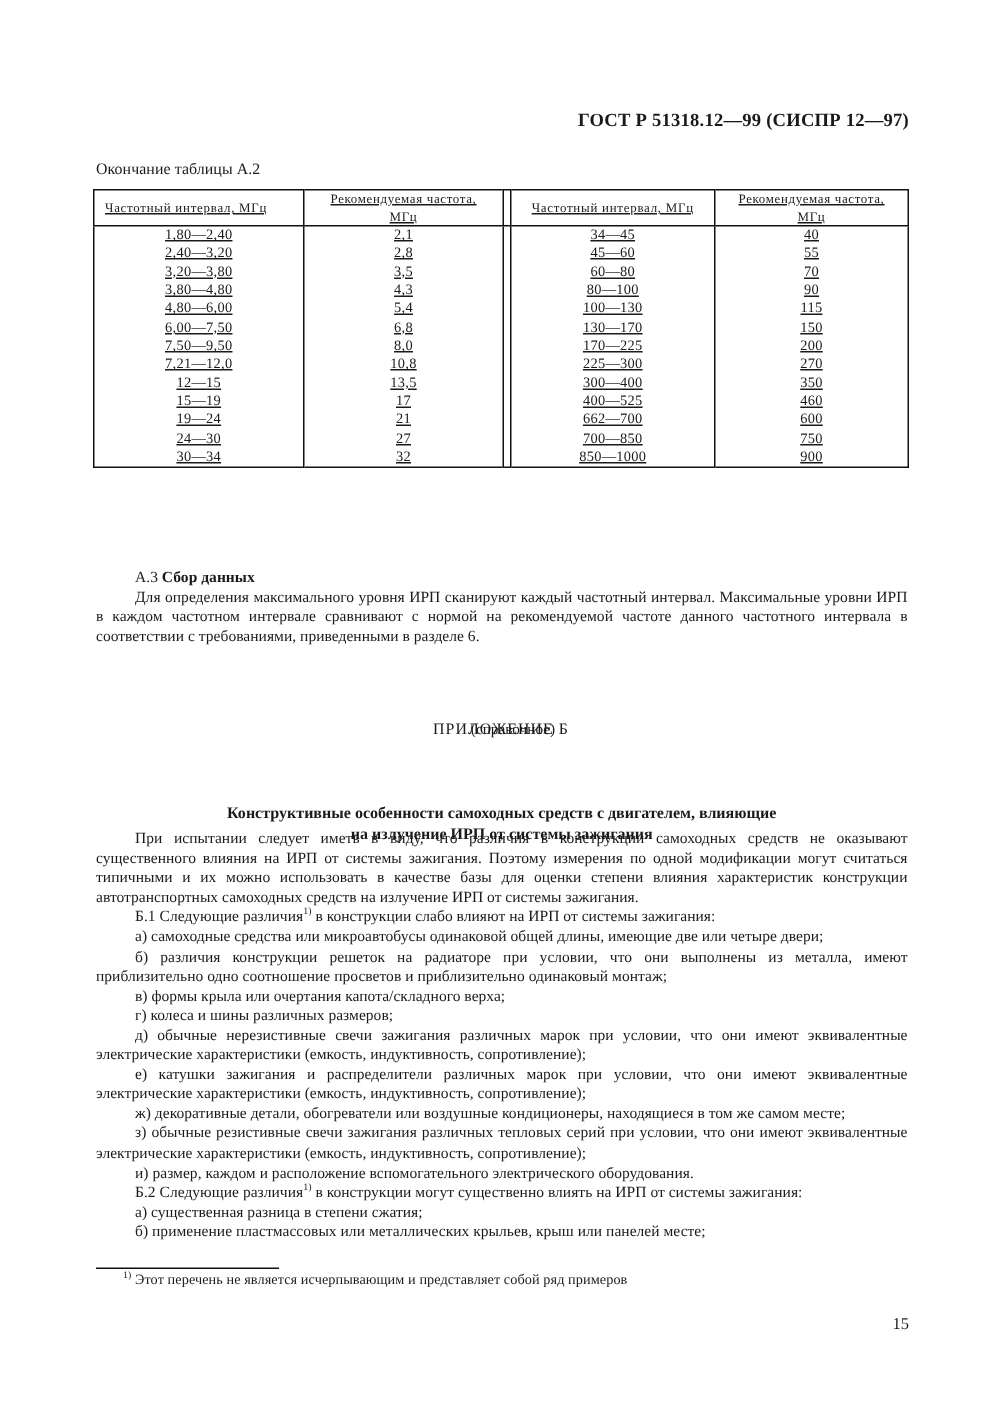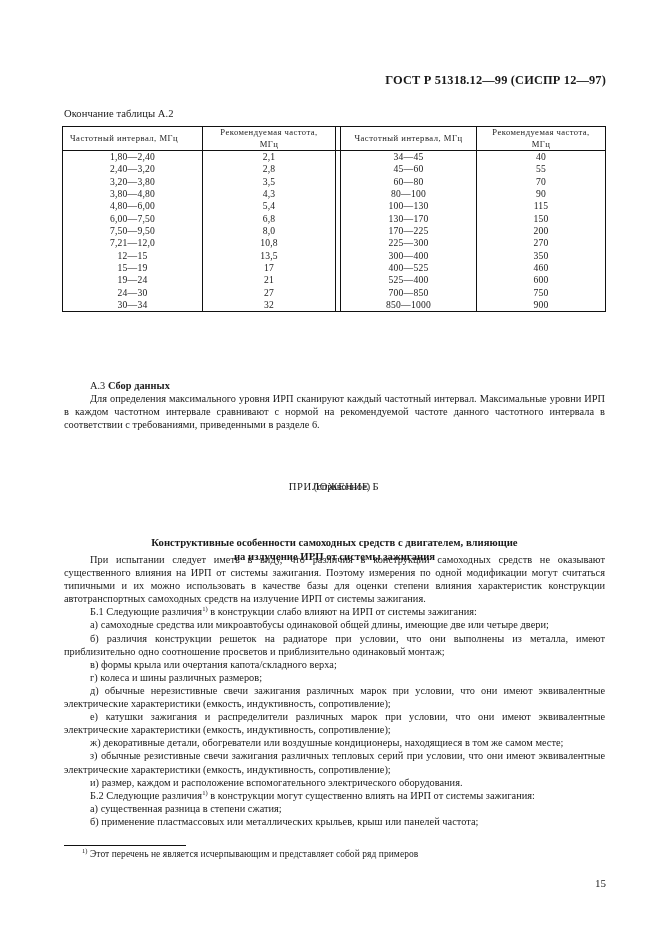--- a/index.html
+++ b/index.html
@@ -55,20 +55,21 @@
     width: 543px;
     table-layout: fixed;
   }
   table.freq td, table.freq th {
     padding: 0;
     margin: 0;
     vertical-align: middle;
   }
   .outer-box {
     border: 1.1px solid #111;
+    text-decoration: underline;
   }
   th.hdr {
     font-weight: normal;
     font-size: 8.6px;
     line-height: 11.5px;
     text-align: center;
     padding: 6px 4px 6px 4px;
     letter-spacing: 0.45px;
     border-bottom: 1.1px solid #111;
   }
@@ -242,21 +243,21 @@
               <div class="row-val">34—45</div>
               <div class="row-val">45—60</div>
               <div class="row-val">60—80</div>
               <div class="row-val">80—100</div>
               <div class="row-val">100—130</div>
               <div class="row-val">130—170</div>
               <div class="row-val">170—225</div>
               <div class="row-val">225—300</div>
               <div class="row-val">300—400</div>
               <div class="row-val">400—525</div>
-              <div class="row-val">525—400</div>
+              <div class="row-val">662—700</div>
               <div class="row-val">700—850</div>
               <div class="row-val">850—1000</div>
             </td>
           <td class="body-cell" id="cell-right-recommended">
               <div class="row-val">40</div>
               <div class="row-val">55</div>
               <div class="row-val">70</div>
               <div class="row-val">90</div>
               <div class="row-val">115</div>
               <div class="row-val">150</div>
@@ -300,21 +301,21 @@
         <p>е) катушки зажигания и распределители различных марок при условии, что они имеют эквивалентные электрические характеристики (емкость, индуктивность, сопротивление);</p>
         <p>ж) декоративные детали, обогреватели или воздушные кондиционеры, находящиеся в том же самом месте;</p>
         <p>з) обычные резистивные свечи зажигания различных тепловых серий при условии, что они имеют эквивалентные электрические характеристики (емкость, индуктивность, сопротивление);</p>
         <p>и) размер, каждом и расположение вспомогательного электрического оборудования.</p>
       </div>
 
     <p><span>Б.2 Следующие различия</span><sup class="fn">1)</sup><span> в конструкции могут существенно влиять на ИРП от системы зажигания:</span></p>
 
     <div id="b2-list">
         <p>а) существенная разница в степени сжатия;</p>
-        <p>б) применение пластмассовых или металлических крыльев, крыш или панелей частота;</p>
+        <p>б) применение пластмассовых или металлических крыльев, крыш или панелей месте;</p>
       </div>
   </div>
 
   <div class="fn-rule"></div>
   <div class="footnote"><sup class="fn">1)</sup><span> Этот перечень не является исчерпывающим и представляет собой ряд примеров</span></div>
 
   <div class="page-num">15</div>
 
 </div>
 

